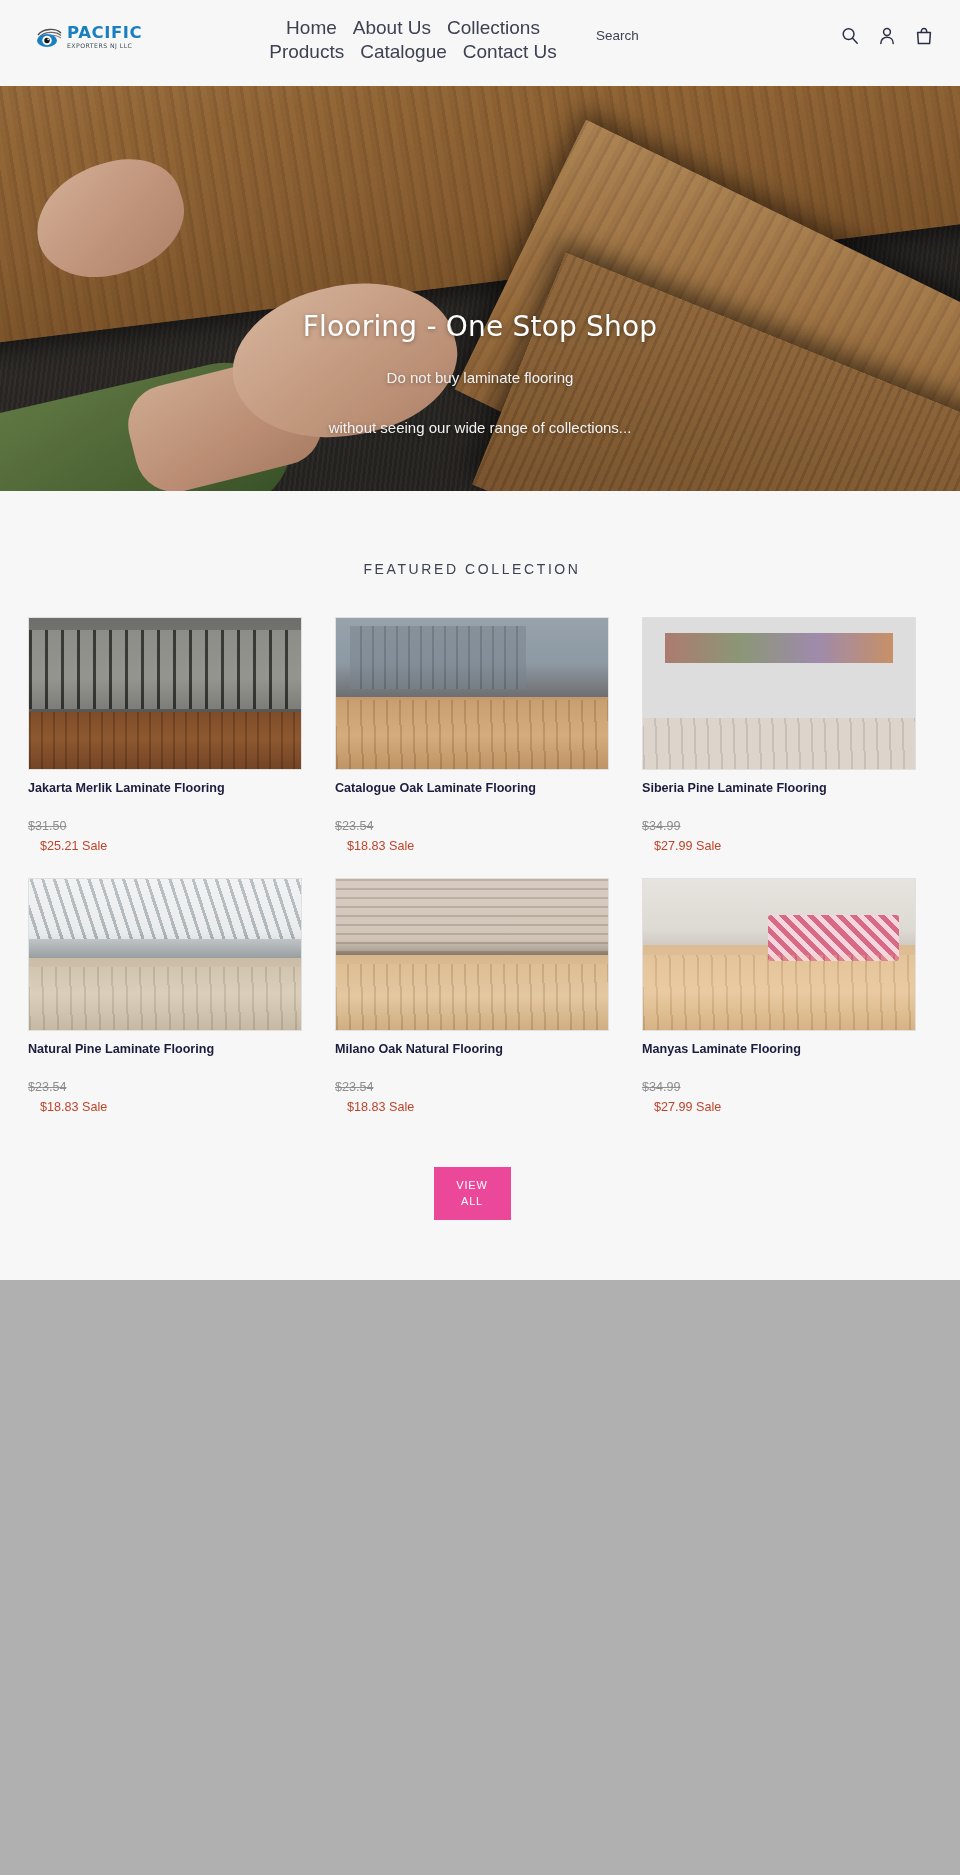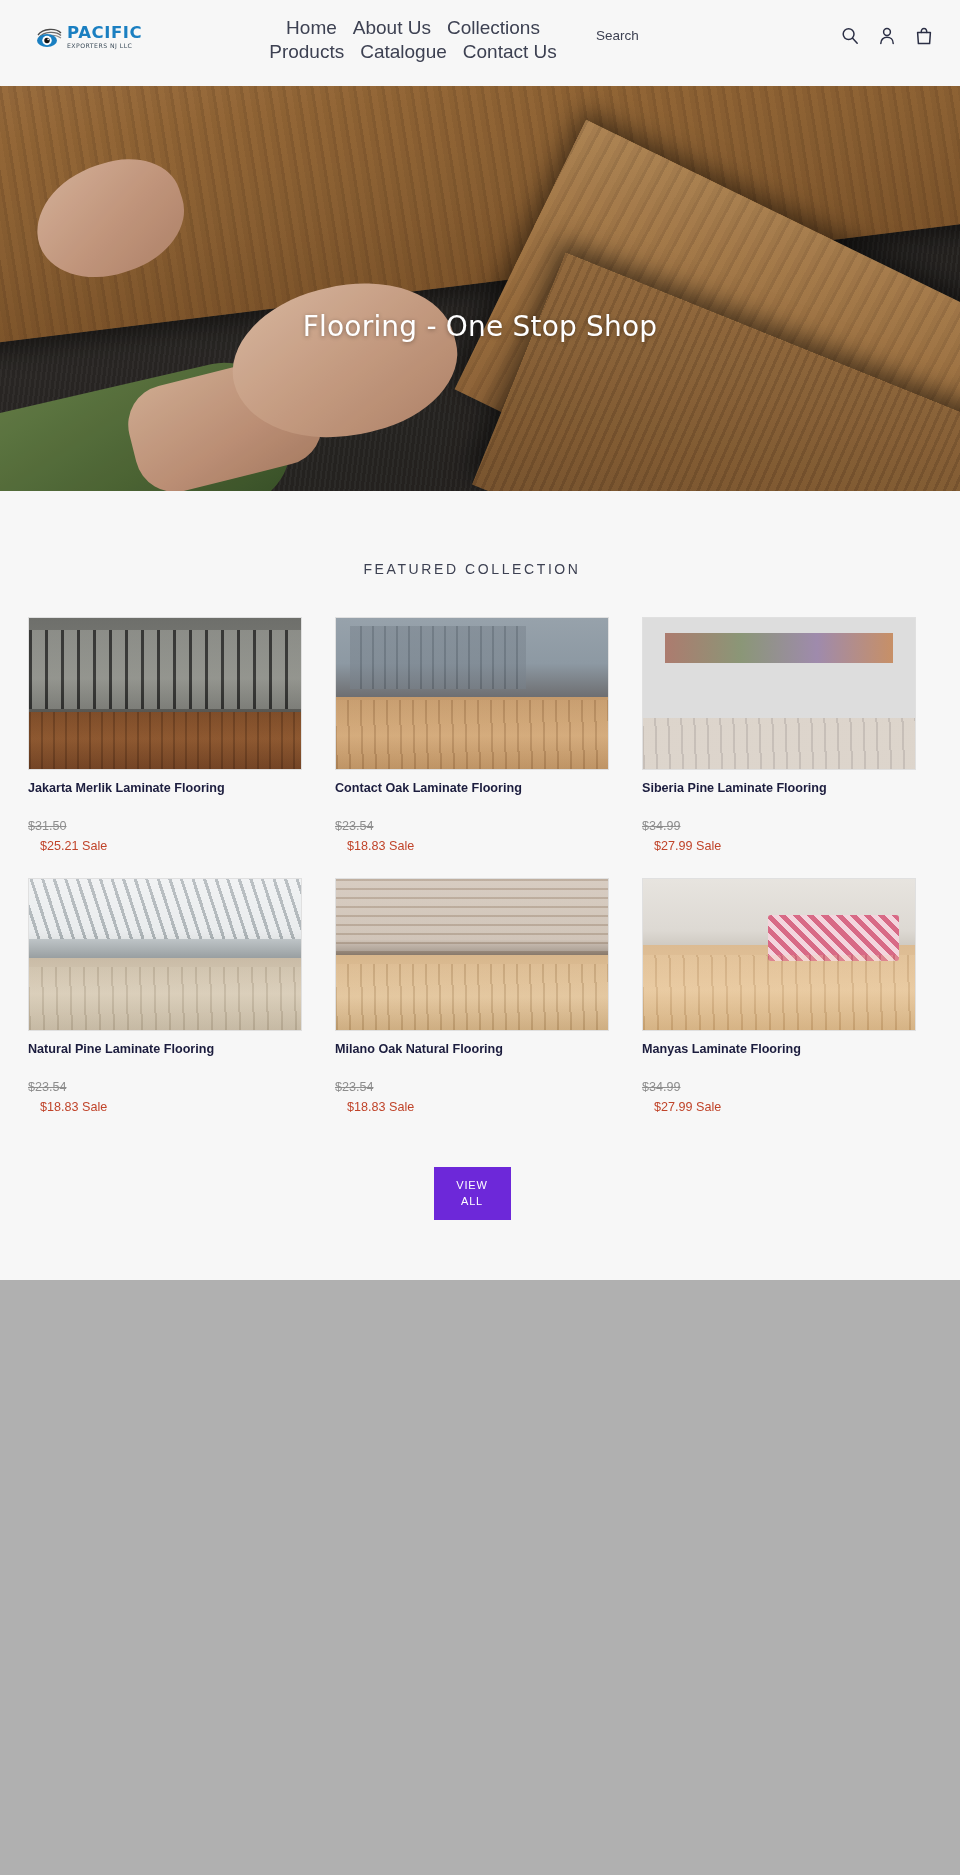--- a/index.html
+++ b/index.html
@@ -258,21 +258,21 @@
     font-size: 12.6px;
     color: #c0442a;
     line-height: 16px;
     margin-left: 12px;
   }
   .view-all-wrap { text-align: center; margin-top: 52px; }
   .view-all-btn {
     display: inline-block;
     width: 77px;
     padding: 10px 0 11px 0;
-    background: #6d28d9;
+    background: #ec4899;
     color: #ffffff;
     font-size: 11px;
     letter-spacing: 0.8px;
     line-height: 16px;
     text-align: center;
     text-decoration: none;
     border: none;
     cursor: pointer;
   }
 
@@ -454,20 +454,22 @@
     <div class="plank-wood-right"></div>
     <div class="plank-wood-right2"></div>
     <div class="arm-sleeve"></div>
     <div class="forearm"></div>
     <div class="hand-left"></div>
     <div class="hand-right"></div>
     <div class="hero-scrim"></div>
   </div>
   <div class="hero-content">
     <h1 class="hero-title">Flooring - One Stop Shop</h1>
+    <div class="hero-sub">Do not buy laminate flooring</div>
+    <div class="hero-sub">without seeing our wide range of collections...</div>
   </div>
 </section>
 
 <section class="featured">
   <h2 class="section-title">FEATURED COLLECTION</h2>
 
   <div class="product-grid">
 
     <a class="product-card" href="#">
       <div class="product-thumb">
@@ -475,21 +477,21 @@
         </div>
       <div class="product-title">Jakarta Merlik Laminate Flooring</div>
       <div class="price-old">$31.50</div>
       <div class="price-sale">$25.21 Sale</div>
     </a>
 
     <a class="product-card" href="#">
       <div class="product-thumb">
           <span class="ph ph-loft"></span>
         </div>
-      <div class="product-title">Contact Oak Laminate Flooring</div>
+      <div class="product-title">Catalogue Oak Laminate Flooring</div>
       <div class="price-old">$23.54</div>
       <div class="price-sale">$18.83 Sale</div>
     </a>
 
     <a class="product-card" href="#">
       <div class="product-thumb">
           <span class="ph ph-bedroom-dark"></span>
         </div>
       <div class="product-title">Siberia Pine Laminate Flooring</div>
       <div class="price-old">$34.99</div>

